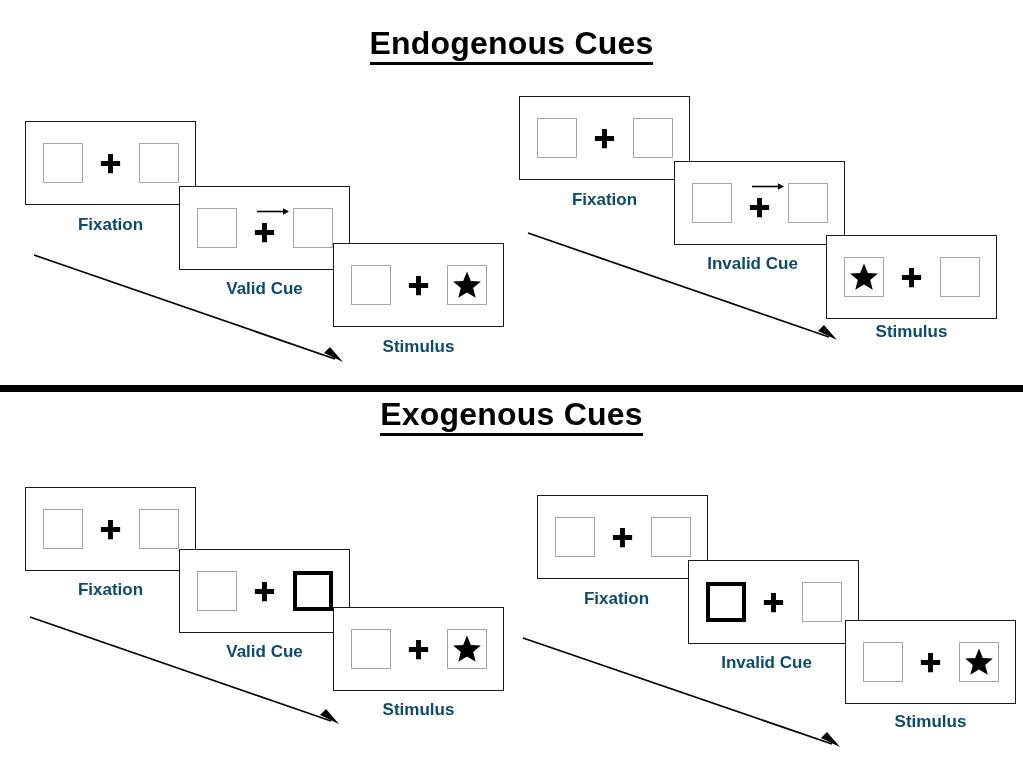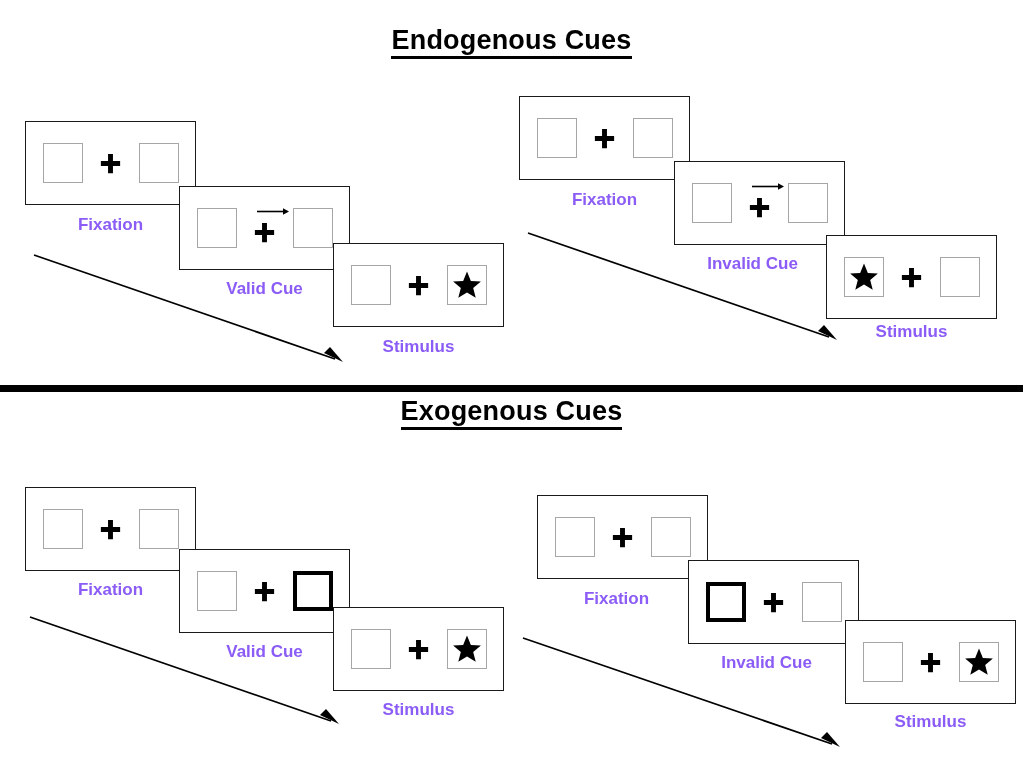--- a/index.html
+++ b/index.html
@@ -12,21 +12,21 @@
     height: 767px;
     position: relative;
     font-family: "Liberation Sans", sans-serif;
     overflow: hidden;
   }
 
   .section-title {
     position: absolute;
     width: 100%;
     text-align: center;
-    font-size: 27px;
+    font-size: 32px;
     font-weight: bold;
     color: #000000;
     letter-spacing: 0.2px;
   }
   .section-title span {
     border-bottom: 3px solid #000000;
     padding-bottom: 1px;
   }
 
   .divider {
@@ -91,21 +91,21 @@
     top: 0px;
     left: 6px;
     width: 34px;
     height: 11px;
   }
 
   .panel-label {
     position: absolute;
     font-size: 17px;
     font-weight: bold;
-    color: #8b5cf6;
+    color: #0c4a6e;
     white-space: nowrap;
     text-align: center;
   }
 
   .time-arrow {
     position: absolute;
     pointer-events: none;
   }
 </style>
 </head>

